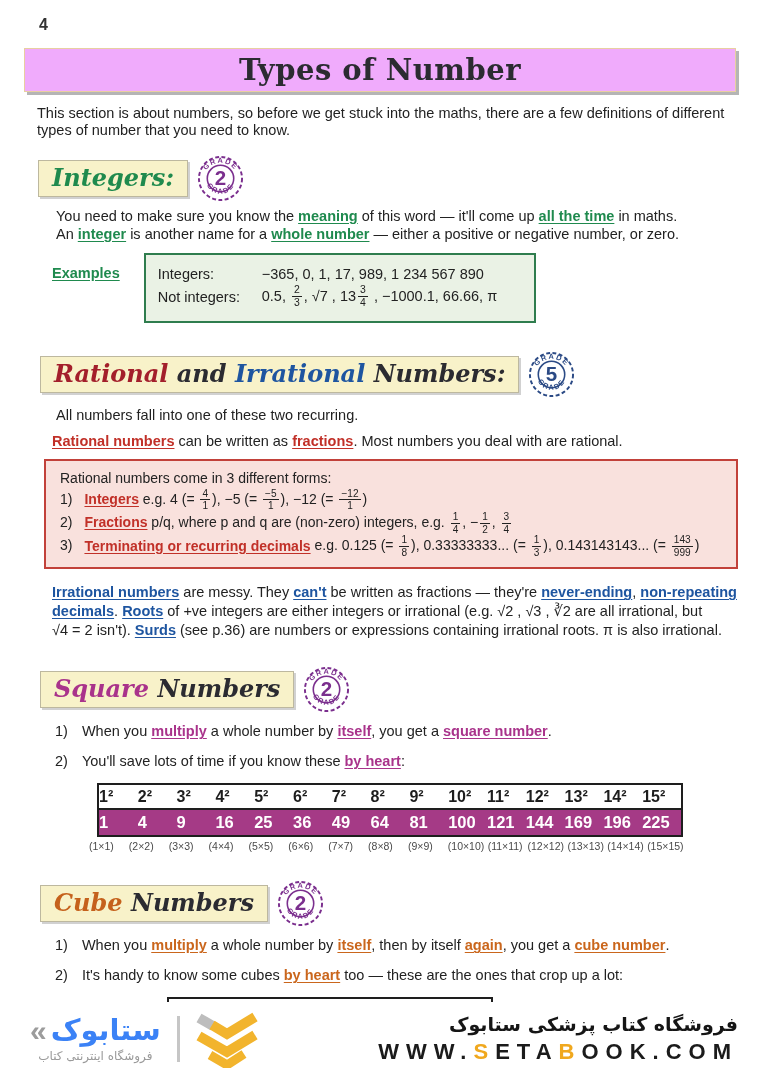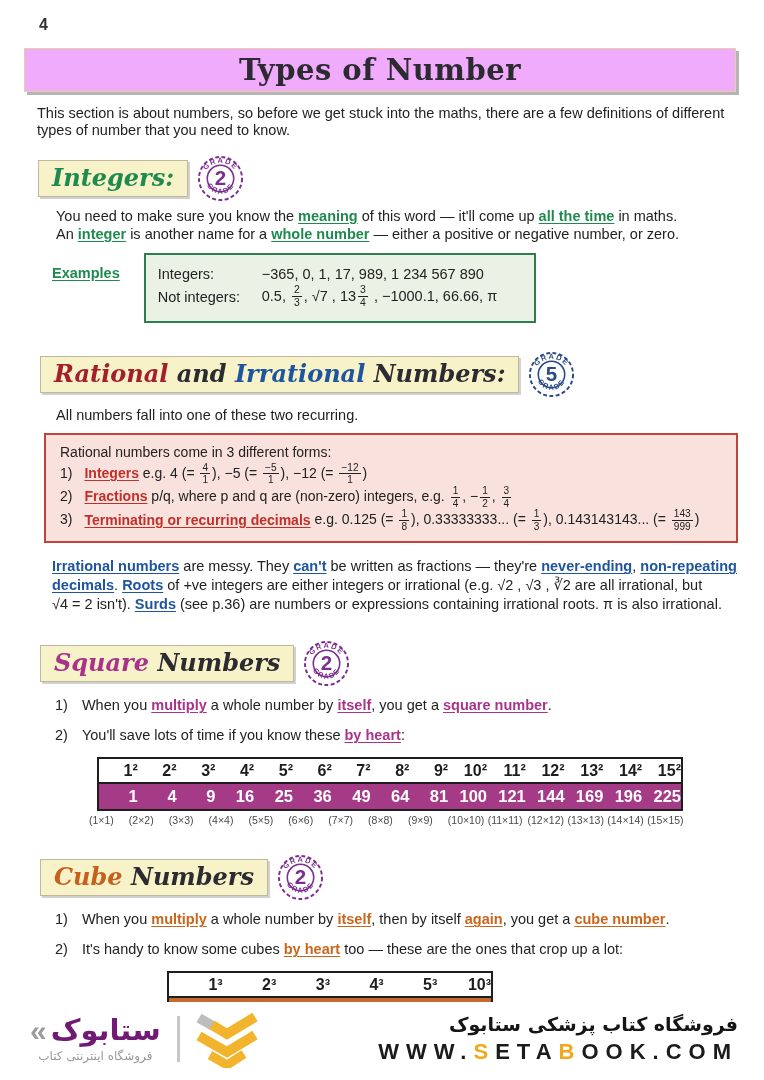--- a/index.html
+++ b/index.html
@@ -52,21 +52,21 @@
           padding:7px 1px 9px 14px;font-size:14px;line-height:21px;color:#222;}
   .redbox .item{display:flex;gap:12px;align-items:flex-start;}
   .redbox .inum{flex:0 0 auto;}
 
   .pointrow{display:flex;gap:14px;margin:10px 0 0 55px;font-size:14.5px;color:#222;}
 
   
   .tbl{border:2px solid #1e1e1e;}
   .tbl .hdr,.tbl .val{display:grid;}
   .tbl .hdr{background:#fff;border-bottom:2px solid #1e1e1e;}
-  .tbl .cell{text-align:right;font-weight:bold;white-space:nowrap;}
+  .tbl .cell{text-align:left;font-weight:bold;white-space:nowrap;}
   .tbl .hdr .cell{font-size:16px;color:#1d1d1d;padding:3px 0 2px;}
   .tbl .val .cell{font-size:16.5px;color:#fff;padding:3px 0 3px;}
   .sq .val{background:#a53a86;}
   .cu .val{background:#c56a2e;}
   .caps{display:grid;font-size:10.5px;color:#4a4a4a;margin-top:3px;}
   .caps .cell{text-align:left;white-space:nowrap;font-weight:normal;}
 
   .sq{width:582px;margin:14px 0 0 97px;}
   .sq .hdr,.sq .val{grid-template-columns:repeat(15,1fr);}
   .sqcaps{width:598px;margin-left:89px;grid-template-columns:repeat(15,1fr);}
@@ -74,21 +74,21 @@
   .cu .hdr,.cu .val{grid-template-columns:repeat(6,1fr);}
   .cucaps{width:346px;margin-left:155px;grid-template-columns:repeat(6,1fr);font-size:11px;}
 
   
   .footer{position:absolute;left:0;right:0;bottom:0;height:74px;background:#fff;z-index:5;
           display:flex;align-items:center;justify-content:space-between;padding:0 26px 4px 30px;}
   .brand{display:flex;align-items:center;gap:10px;}
   .wordmark{text-align:center;}
   .wmtop{display:flex;align-items:center;gap:4px;justify-content:center;}
   .wmmark{color:#9c9c9c;font-size:30px;font-weight:bold;line-height:1;}
-  .wmname{color:#701a75;font-size:29px;font-weight:bold;font-family:"DejaVu Sans",sans-serif;line-height:1;}
+  .wmname{color:#3b82f6;font-size:29px;font-weight:bold;font-family:"DejaVu Sans",sans-serif;line-height:1;}
   .wmsub{color:#9a9a9a;font-size:12px;font-family:"DejaVu Sans",sans-serif;margin-top:3px;}
   .vdiv{width:3px;height:46px;background:#c6c6c6;margin:0 6px;}
   .ftright{text-align:right;}
   .store{font-family:"DejaVu Sans",sans-serif;font-size:19px;font-weight:bold;color:#151515;}
   .url{margin-top:4px;font-size:22px;font-weight:bold;color:#1b1b1b;letter-spacing:7px;}
   .yl{color:#f0a81e;}
 </style>
 </head>
 <body>
 
@@ -141,20 +141,21 @@
       <circle cx="24" cy="24" r="22" fill="none" stroke="currentColor" stroke-width="2" stroke-dasharray="4 2.5"></circle>
       <circle cx="24" cy="24" r="13.5" fill="none" stroke="currentColor" stroke-width="1.6"></circle>
       <path id="arcT2" d="M 6,26 A 18,18 0 0 1 42,26" fill="none"></path>
       <path id="arcB2" d="M 9,28 A 15.5,15.5 0 0 0 39,28" fill="none"></path>
       <text class="arc"><textPath href="#arcT2" startOffset="50%" text-anchor="middle">GRADE</textPath></text>
       <text class="arc"><textPath href="#arcB2" startOffset="50%" text-anchor="middle">GRADE</textPath></text>
       <text class="num" x="24" y="31" text-anchor="middle">5</text>
     </svg>
   </div>
   <div class="para" style="margin:8px 0 0 56px;">All numbers fall into one of these two recurring.</div>
+  <div class="para" style="margin:8px 0 0 52px;"><span class="lr">Rational numbers</span><span> can be written as </span><span class="lr">fractions</span><span>.  Most numbers you deal with are rational.</span></div>
 
   <div class="redbox">
     <div>Rational numbers come in 3 different forms:</div>
     <div class="item">
       <span class="inum">1)</span>
       <span><span class="lr">Integers</span><span> e.g.  4 (= </span><span class="frac">
             <span class="fn">4</span>
             <span class="fd">1</span>
           </span><span>),  −5 (= </span><span class="frac">
             <span class="fn">−5</span>

